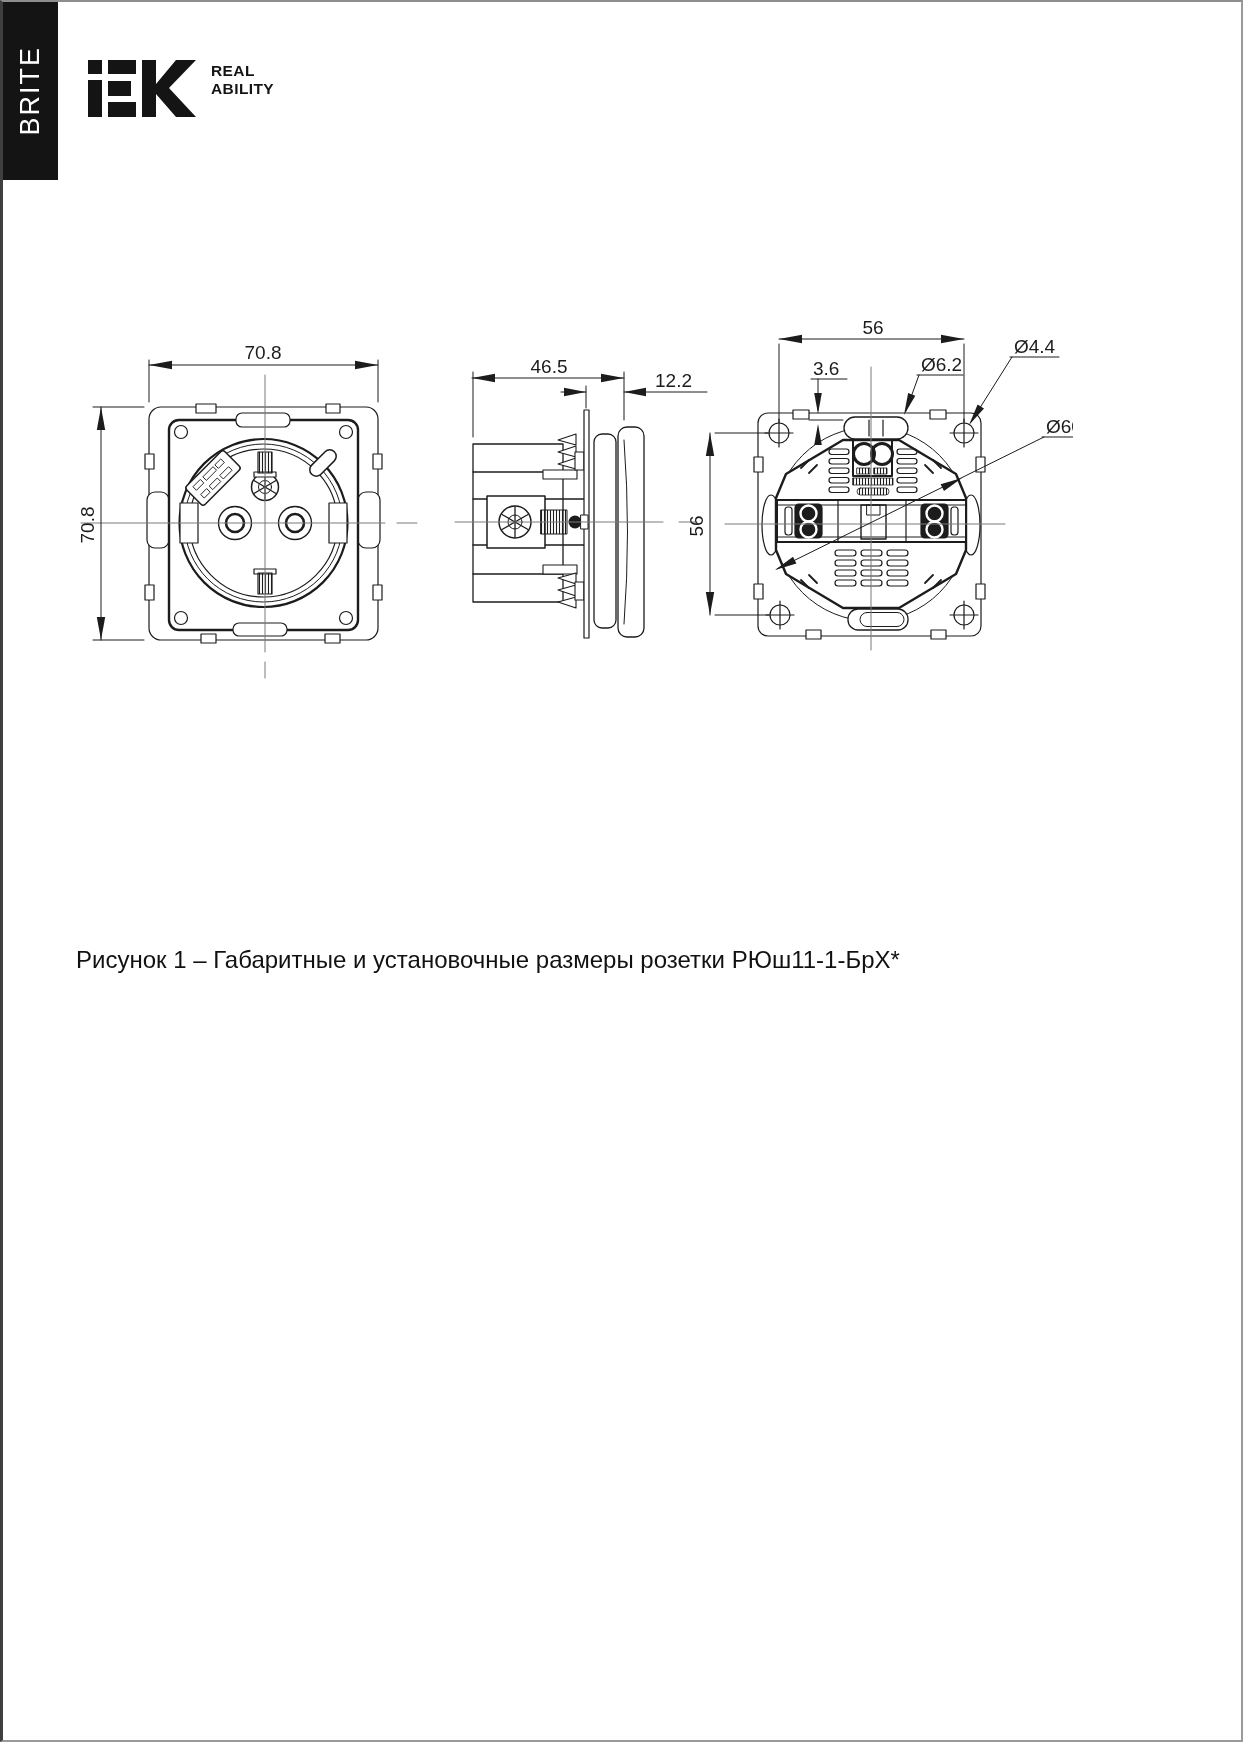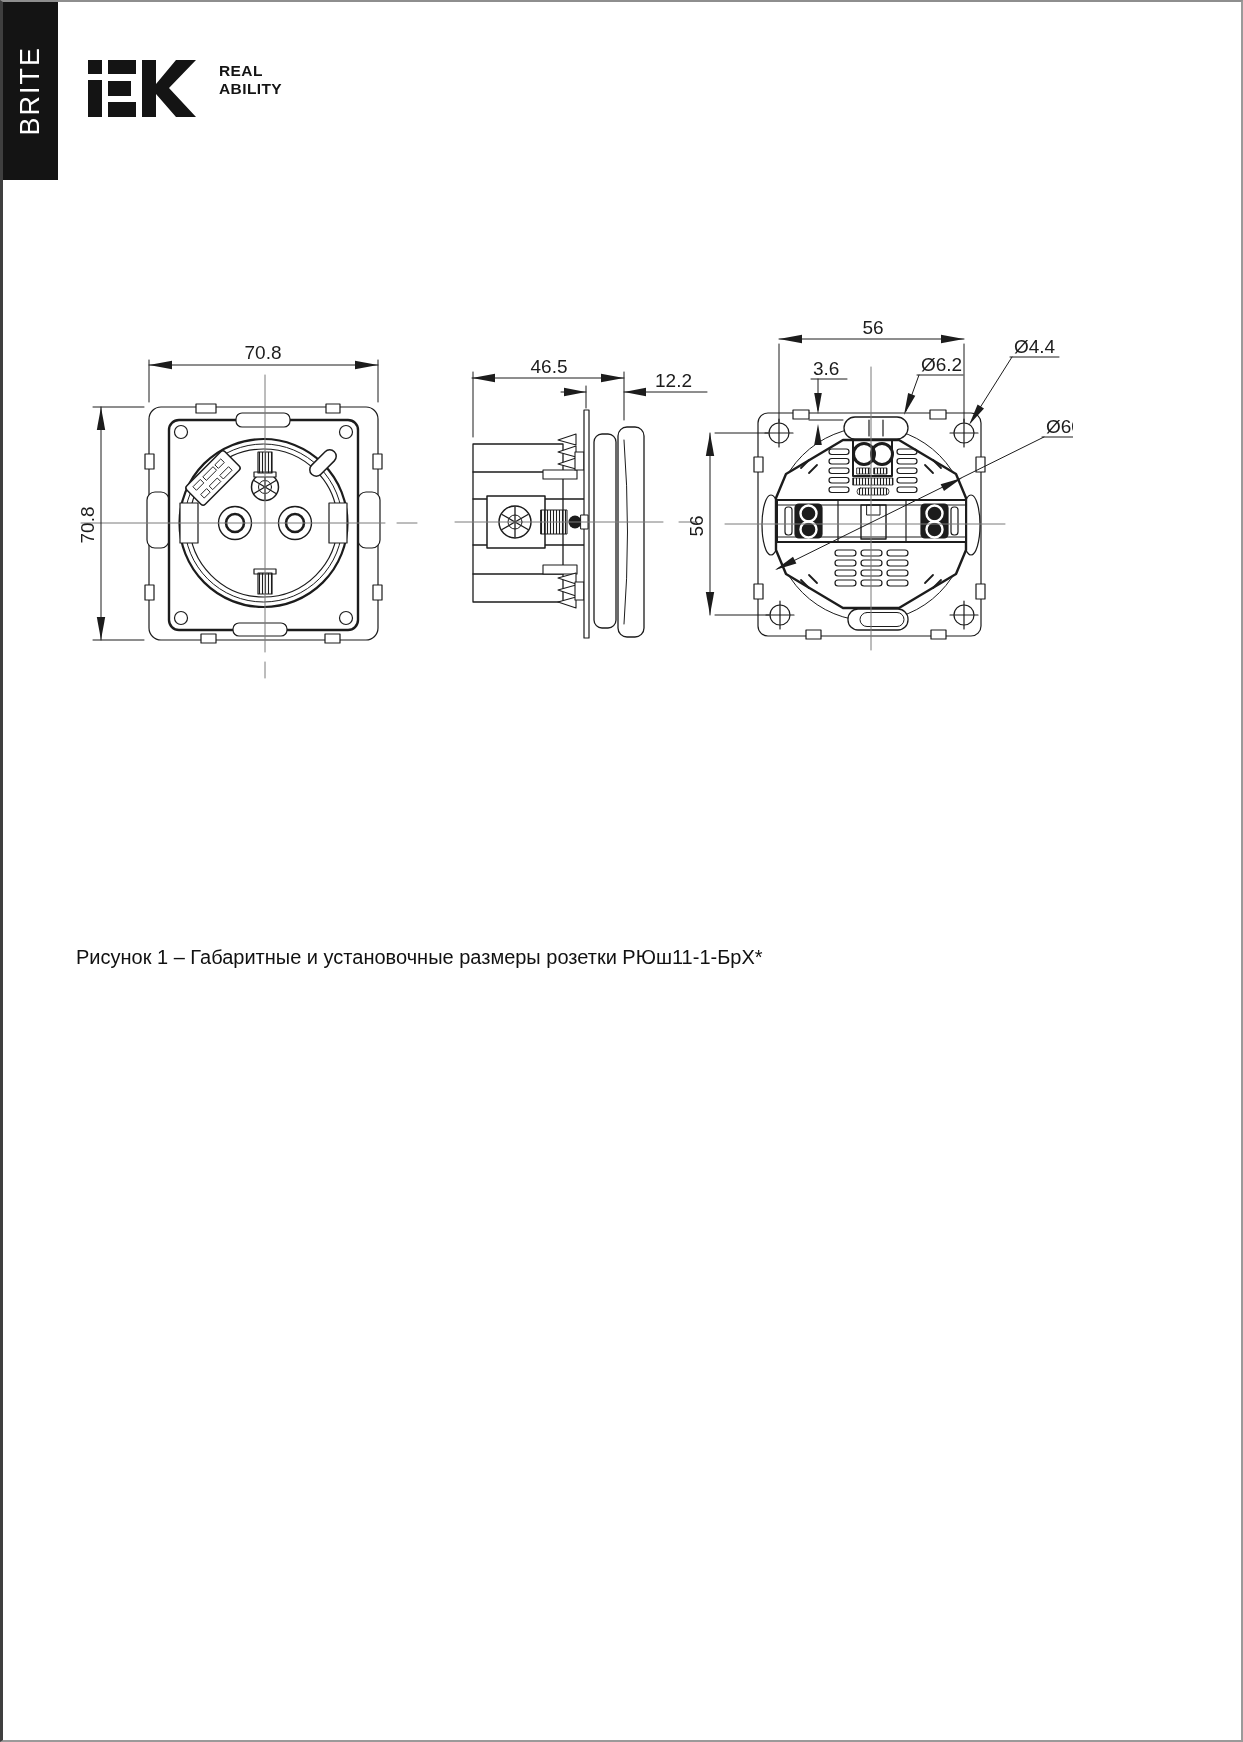--- a/index.html
+++ b/index.html
@@ -20,28 +20,28 @@
     background:#141414;
     display:flex;align-items:center;justify-content:center;
   }
   .brite-tab span{
     color:#ffffff;font-size:27px;letter-spacing:2px;
     writing-mode:vertical-rl;transform:rotate(180deg);
   }
   .logo-wrap{position:absolute;left:85px;top:58px;width:300px;height:60px;}
   .logo-svg{position:absolute;left:0;top:0;}
   .tagline{
-    position:absolute;left:131px;top:2px;
+    position:absolute;left:123px;top:2px;
     font-weight:bold;font-size:15.5px;line-height:18px;
     color:#141414;letter-spacing:0.4px;
   }
   .drawing-area{position:absolute;left:60px;top:280px;}
   .caption{
     position:absolute;left:73px;top:944px;
-    font-size:20px;color:#111111;
+    font-size:24px;color:#111111;
   }
   svg text{font-family:"Liberation Sans", sans-serif;}
   .dim{font-size:19px;fill:#1c1c1c;}
 </style>
 </head>
 <body>
 
 <div class="page">
 
   <div class="brite-tab">

